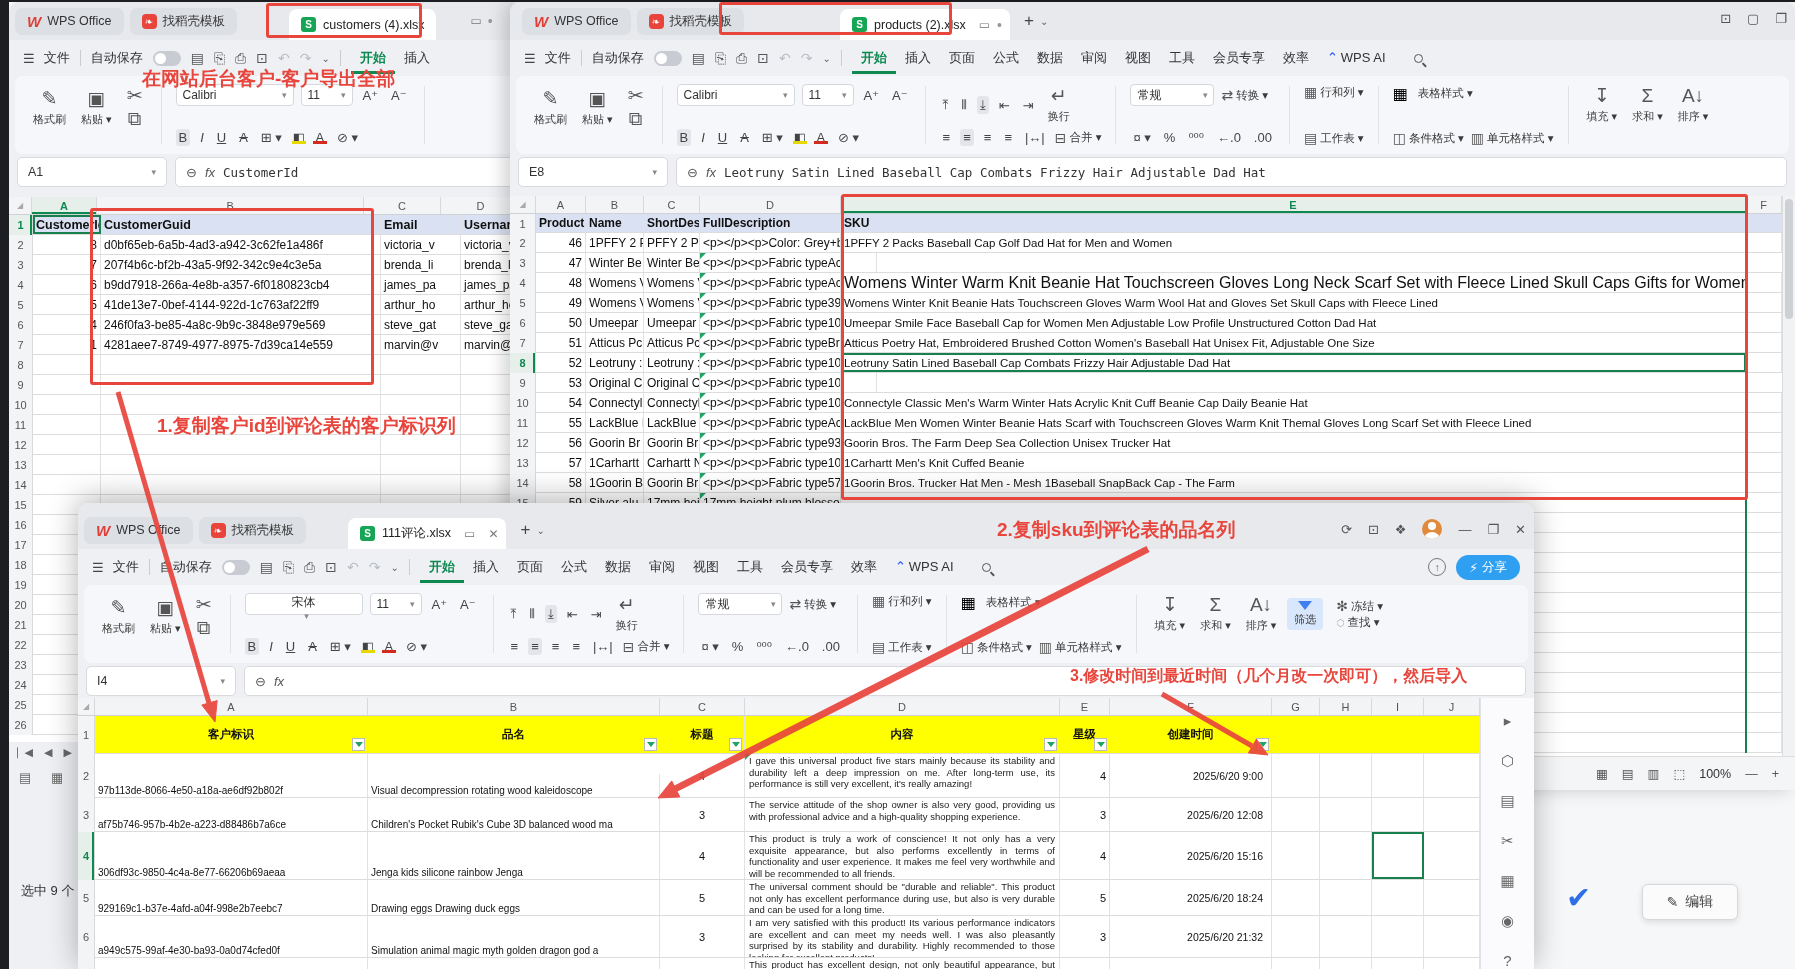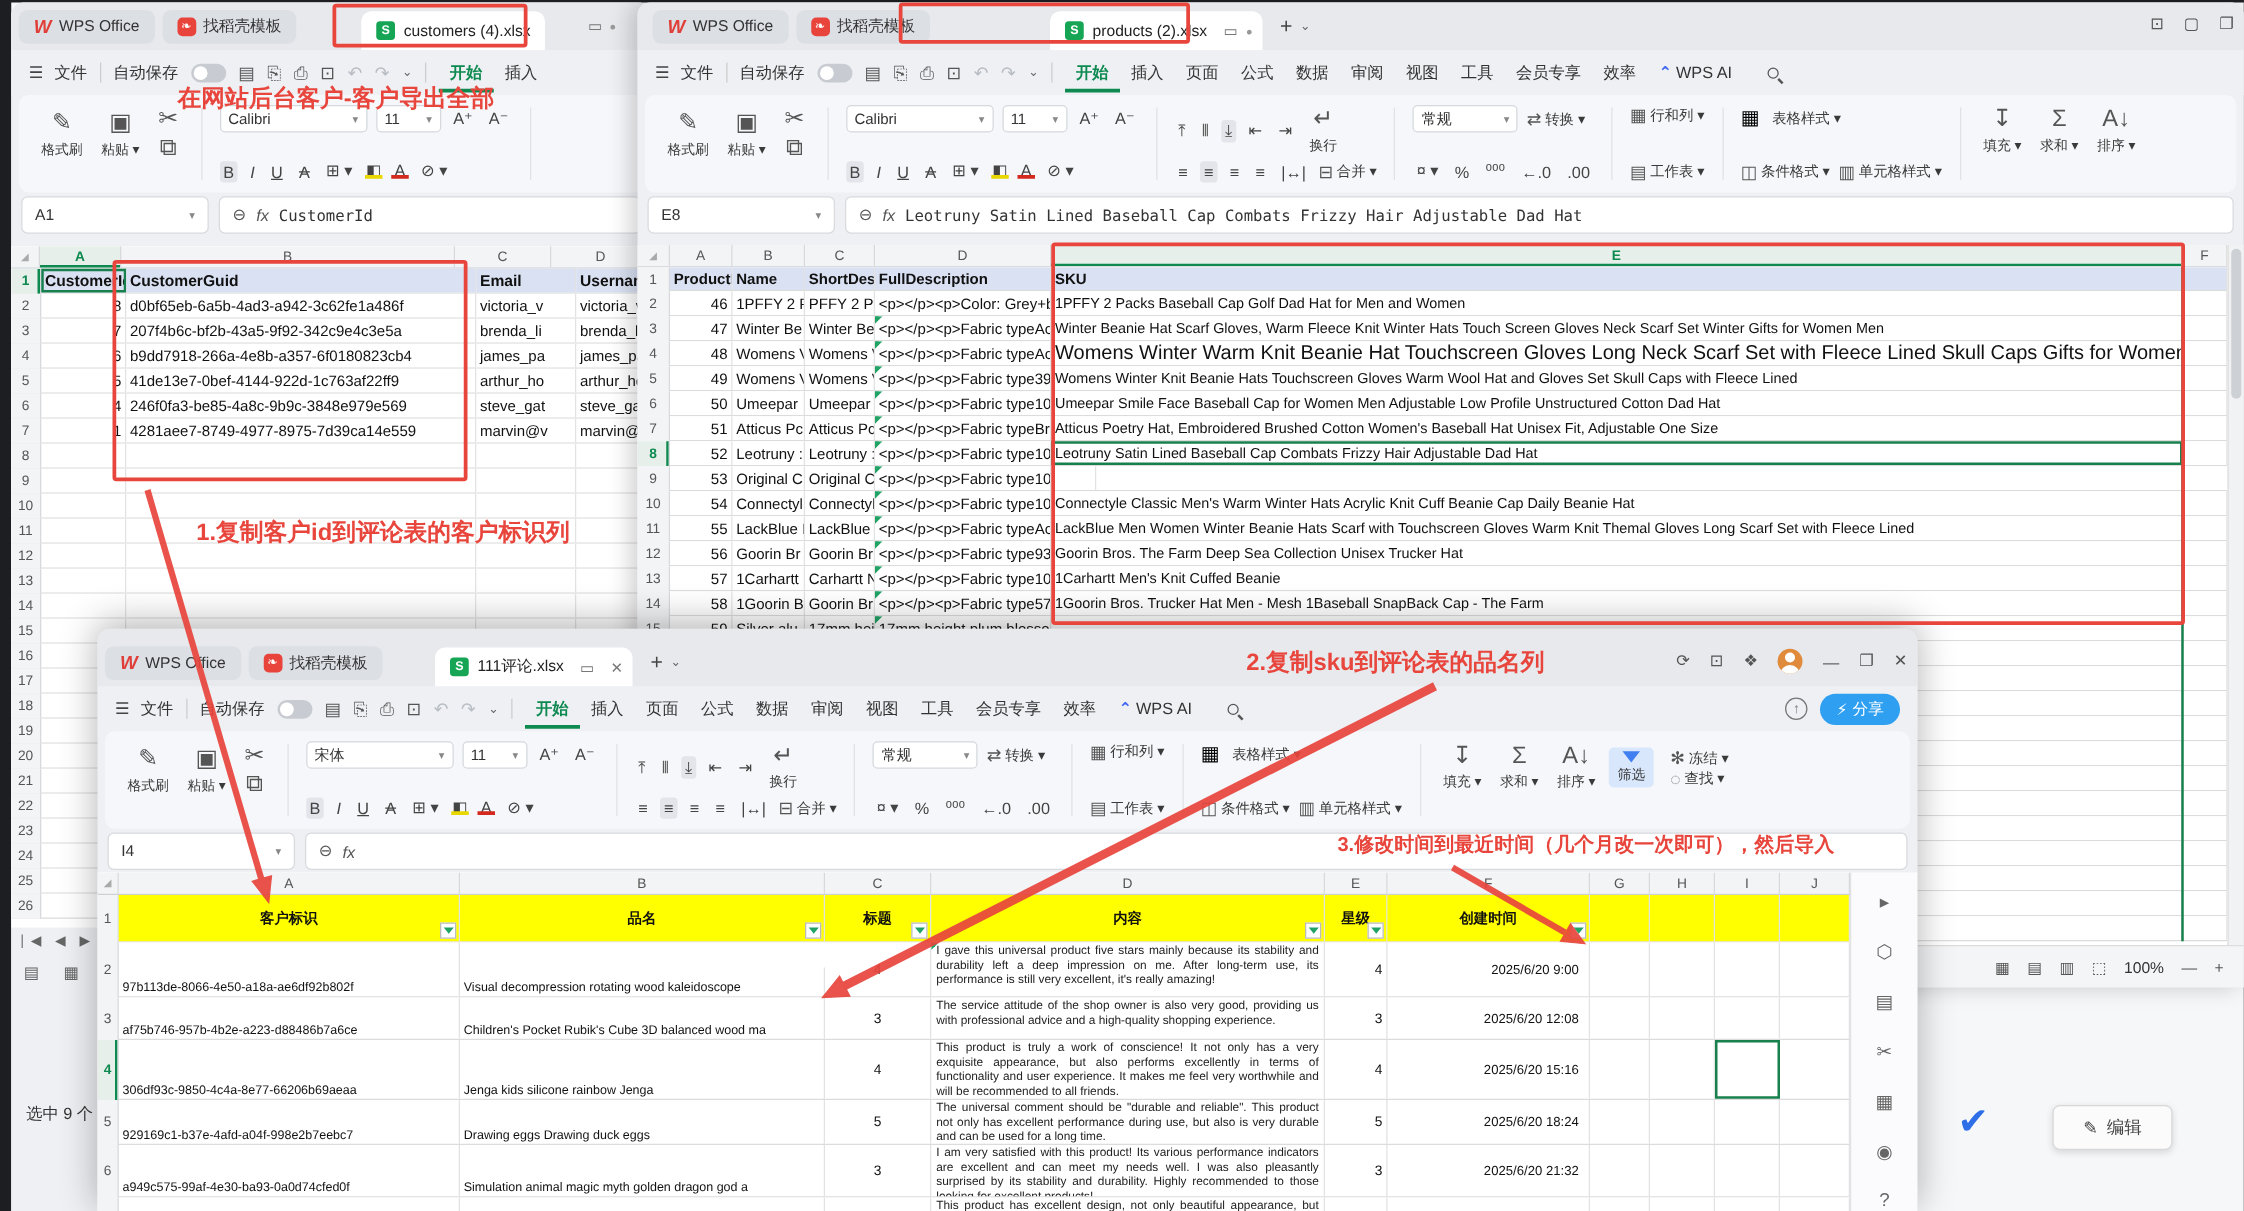--- a/index.html
+++ b/index.html
@@ -645,21 +645,20 @@
         <div class="cell " style="width: 141px;">&lt;p&gt;&lt;/p&gt;&lt;p&gt;Color: Grey+bl</div>
         <div class="cell " style="width: 905px; font-size: 11.5px;">1PFFY 2 Packs Baseball Cap Golf Dad Hat for Men and Women</div>
         <div class="cell " style="width: 36px;"></div>
       </div>
       <div class="row" style="height: 20px;">
         <div class="rn" style="height: 20px; width: 26px;">3</div>
         <div class="cell num" style="width: 50px;">47</div>
         <div class="cell " style="width: 58px;">Winter Be</div>
         <div class="cell " style="width: 56px;">Winter Be</div>
         <div class="cell cmark" style="width: 141px;">&lt;p&gt;&lt;/p&gt;&lt;p&gt;Fabric typeAcr</div>
-        <div class="cell " style="width: 905px; font-size: 11.5px;">Winter Beanie Hat Scarf Gloves, Warm Fleece Knit Winter Hats Touch Screen Gloves Neck Scarf Set Winter Gifts for Women Men</div>
         <div class="cell " style="width: 36px;"></div>
       </div>
       <div class="row" style="height: 20px;">
         <div class="rn" style="height: 20px; width: 26px;">4</div>
         <div class="cell num" style="width: 50px;">48</div>
         <div class="cell " style="width: 58px;">Womens V</div>
         <div class="cell " style="width: 56px;">Womens V</div>
         <div class="cell cmark" style="width: 141px;">&lt;p&gt;&lt;/p&gt;&lt;p&gt;Fabric typeAcr</div>
         <div class="cell " style="width: 905px; font-size: 16px;">Womens Winter Warm Knit Beanie Hat Touchscreen Gloves Long Neck Scarf Set with Fleece Lined Skull Caps Gifts for Women Men</div>
         <div class="cell " style="width: 36px;"></div>
@@ -956,21 +955,21 @@
           </div>
           <div class="bigbtn">
             <span class="bicon">✂</span>
             <span class="bicon">⧉</span>
           </div>
         </div>
       </div>
       <div class="rdiv"></div>
       <div class="rgroup">
         <div class="rrow">
-          <div class="fontsel" style="width: 118px;">
+          <div class="fontsel" style="width: 118px; flex-direction: column;">
             <span>宋体</span>
             <span class="dropc">▾</span>
           </div>
           <div class="fontsel" style="width: 52px;">
             <span>11</span>
             <span class="dropc">▾</span>
           </div>
           <span class="sbtn">A⁺</span>
           <span class="sbtn">A⁻</span>
         </div>

